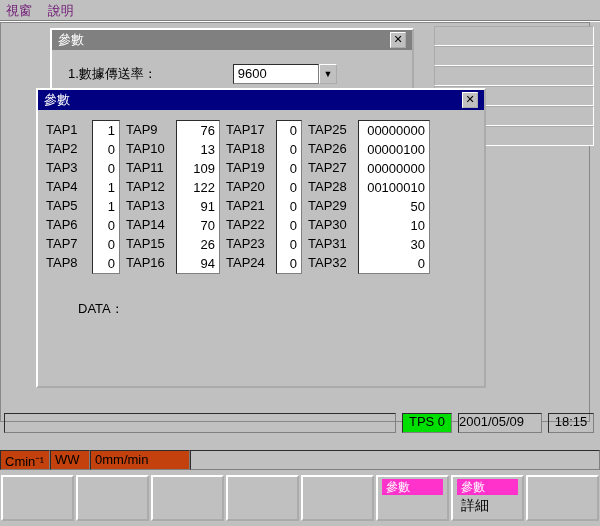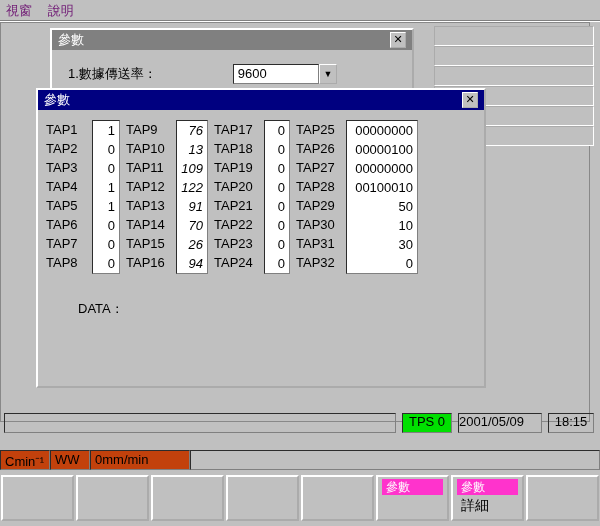--- a/index.html
+++ b/index.html
@@ -103,21 +103,21 @@
       <div class="col " style="width: 48px;">
         <div class="lbl">TAP9</div>
         <div class="lbl">TAP10</div>
         <div class="lbl">TAP11</div>
         <div class="lbl">TAP12</div>
         <div class="lbl">TAP13</div>
         <div class="lbl">TAP14</div>
         <div class="lbl">TAP15</div>
         <div class="lbl">TAP16</div>
       </div>
-      <div class="col valcol" style="width: 32px; font-style: italic;">
+      <div class="col valcol" style="width: 44px;">
         <div class="val">76</div>
         <div class="val">13</div>
         <div class="val">109</div>
         <div class="val">122</div>
         <div class="val">91</div>
         <div class="val">70</div>
         <div class="val">26</div>
         <div class="val">94</div>
       </div>
       <div class="col " style="width: 48px;">

